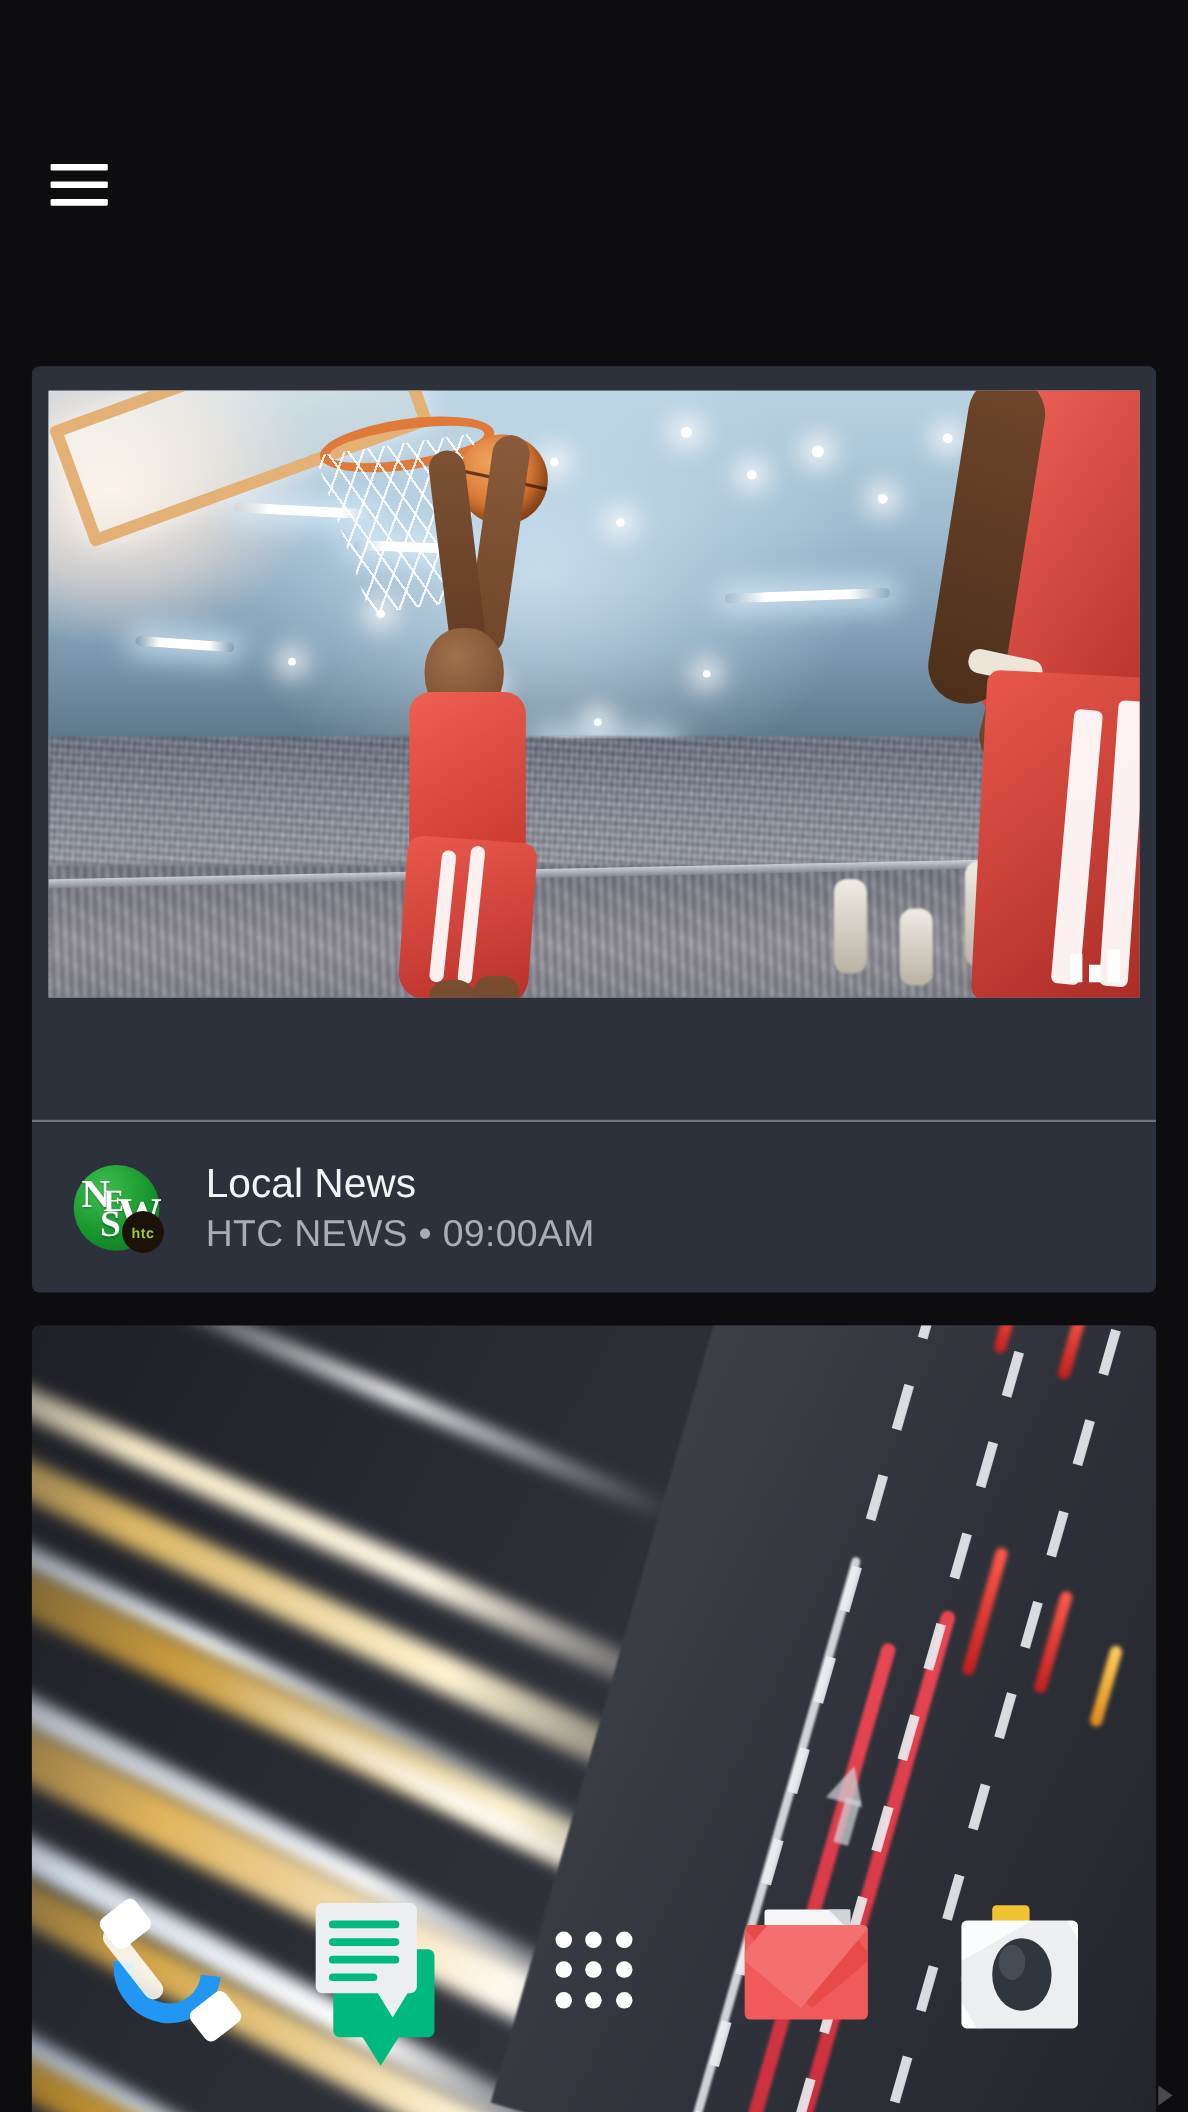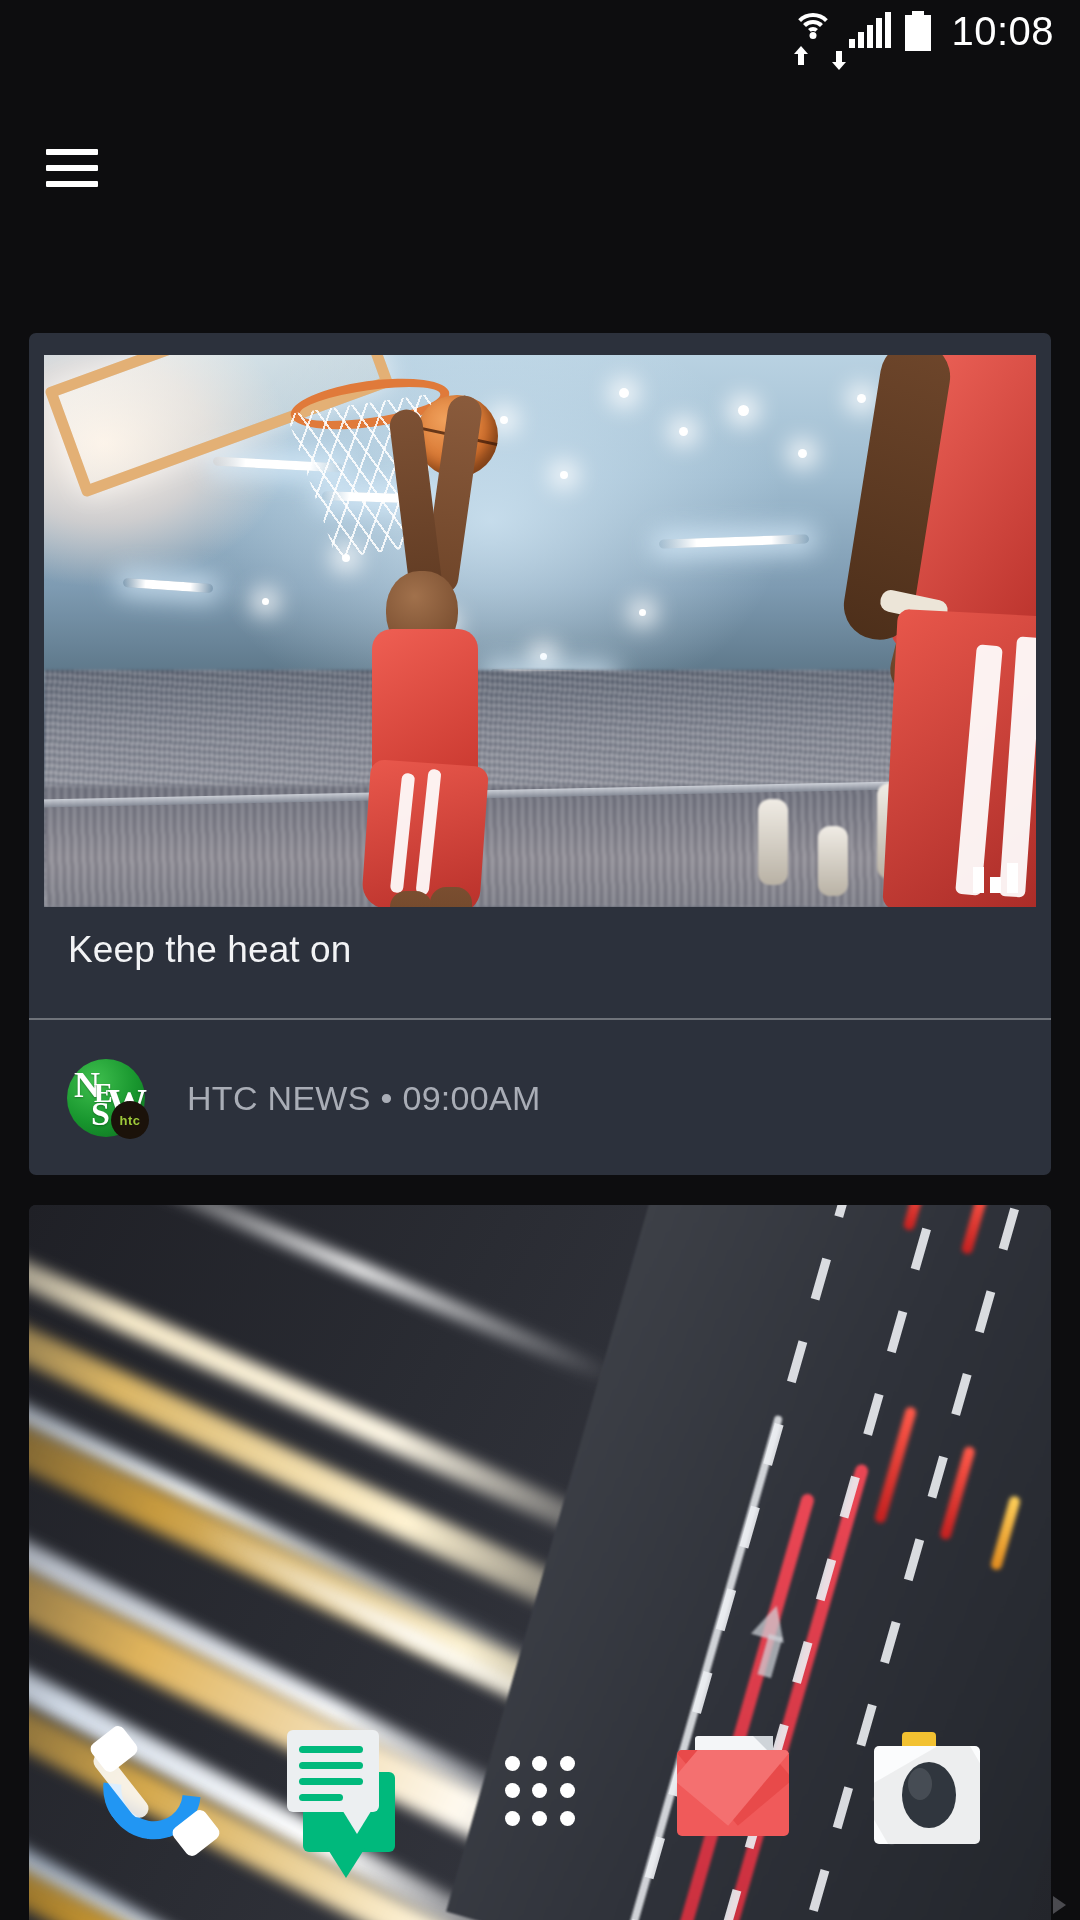--- a/index.html
+++ b/index.html
@@ -423,48 +423,20 @@
     position:absolute; right:14px; bottom:6px; width:0; height:0;
     border-top:9px solid transparent; border-bottom:9px solid transparent;
     border-left:13px solid #4a4a4f;
   }
 </style>
 </head>
 <body>
 
 <div class="screen">
 
-  <div class="status-bar">
-    <div class="wifi-icon">
-      <div class="arc a1"></div>
-        <div class="arc a2"></div>
-        <div class="arc a3"></div>
-      <div class="dot"></div>
-      <div class="arr up">
-          <div class="head"></div>
-          <div class="stem"></div>
-        </div>
-      <div class="arr down">
-          <div class="stem"></div>
-          <div class="head"></div>
-        </div>
-    </div>
-    <div class="signal-icon">
-      <i style="height:9px"></i>
-        <i style="height:16px"></i>
-        <i style="height:23px"></i>
-        <i style="height:30px"></i>
-        <i style="height:36px"></i>
-    </div>
-    <div class="battery-icon">
-      <div class="cap"></div>
-        <div class="body"></div>
-    </div>
-    <div class="clock">10:08</div>
-  </div>
 
   <div class="header">
     <div class="hamburger">
       <span></span>
         <span></span>
         <span></span>
     </div>
   </div>
 
   <div class="card card-news">
@@ -524,37 +496,37 @@
         <div class="d-stripe" style="right:10px;top:292px;height:260px;transform:rotate(4deg)"></div>
       </div>
 
       <div class="bars-indicator">
         <i style="height:26px"></i>
           <i style="height:16px"></i>
           <i style="height:30px"></i>
       </div>
     </div>
 
-    <div class="card-headline">Keep the heat on</div>
     <div class="card-divider"></div>
 
     <div class="card-source">
       <div class="source-logo">
         <div class="logo-circle"></div>
         <div class="logo-letters">
           <span class="ll-n">N</span>
           <span class="ll-e">E</span>
           <span class="ll-w">W</span>
           <span class="ll-s">S</span>
         </div>
         <div class="htc-badge">
           <span>htc</span>
         </div>
       </div>
       <div class="source-text">
+        <div class="source-name">Local News</div>
         <div class="source-meta">HTC NEWS • 09:00AM</div>
       </div>
     </div>
   </div>
 
   <div class="card-traffic">
     <div class="traffic">
       <div class="streaks">
         <div class="streak" style="left:-6%;top:6%;width:72%;background:linear-gradient(90deg,rgba(40,60,90,0.1),#f6e9c8,#fff8e6,rgba(255,255,255,0));transform:rotate(24deg);height:26px"></div>
         <div class="streak" style="left:-8%;top:12%;width:78%;background:linear-gradient(90deg,rgba(30,45,70,0.2),#d9b463,#fff3d2,rgba(255,255,255,0));transform:rotate(25deg);height:34px"></div>

